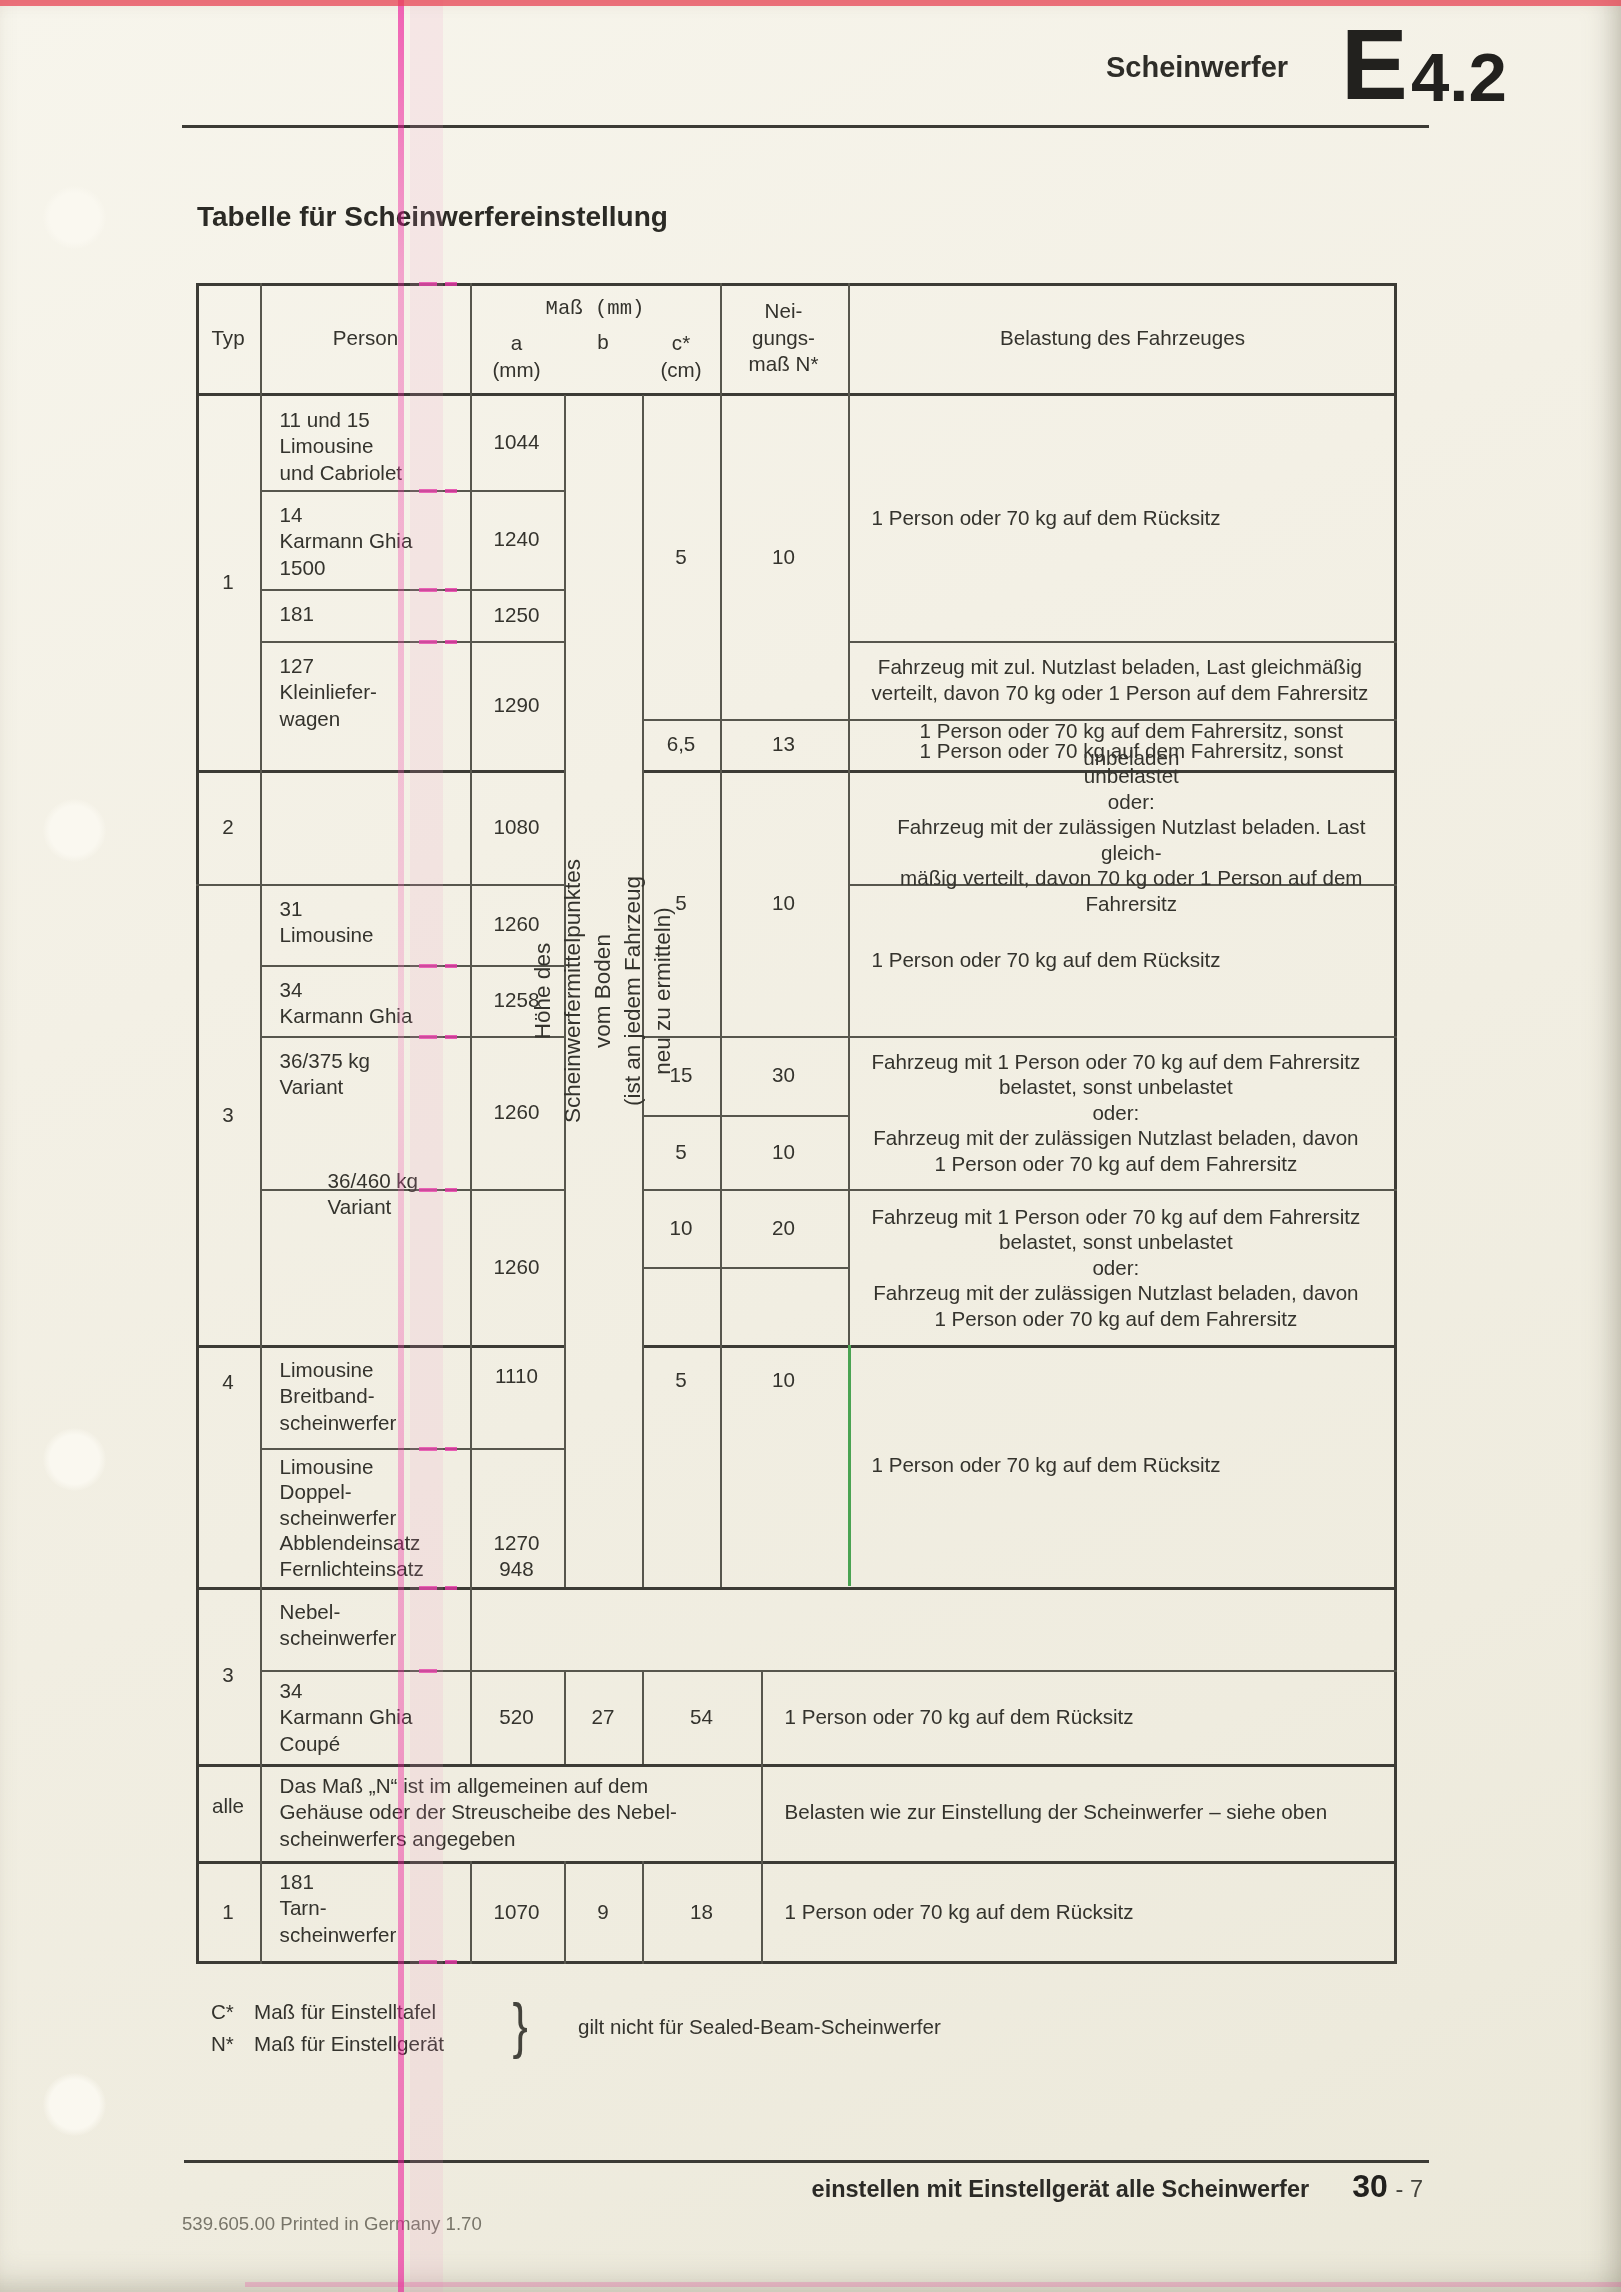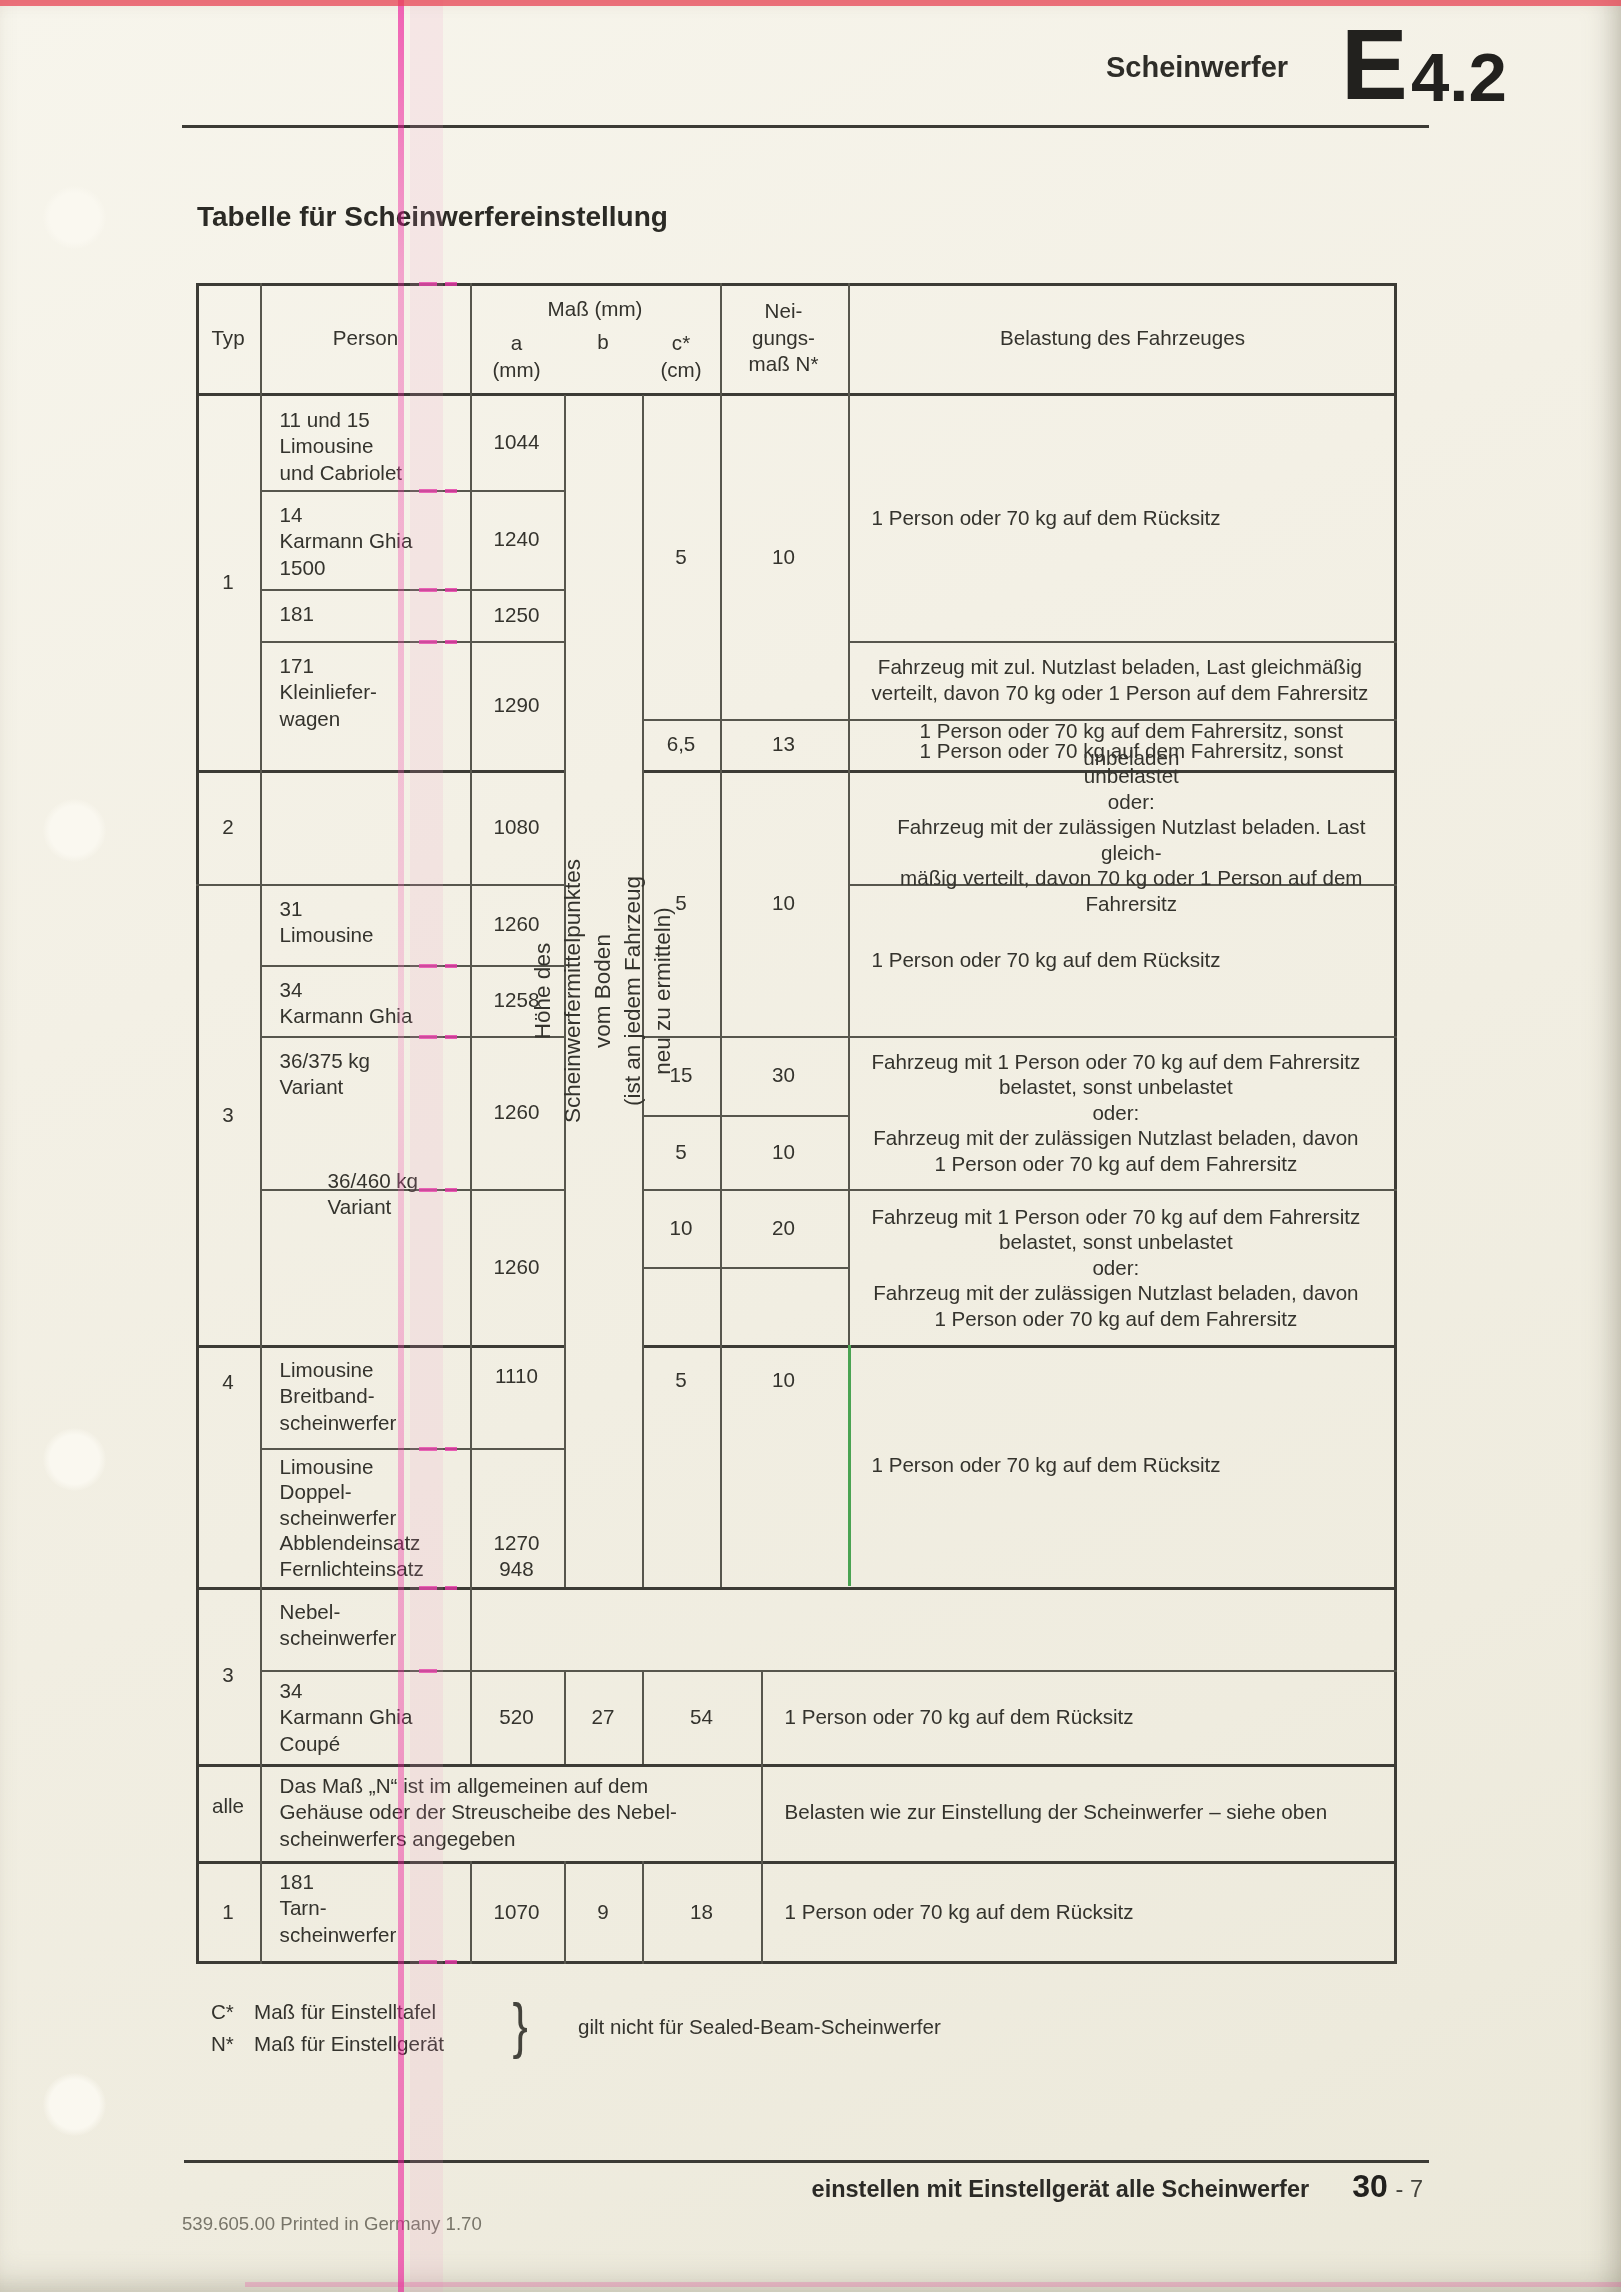--- a/index.html
+++ b/index.html
@@ -84,21 +84,21 @@
     <div class="vline" style="left:446px;top:112px;height:1192px;"></div>
     <div class="vline" style="left:446px;top:1387px;height:94px;"></div>
     <div class="vline" style="left:446px;top:1578px;height:103px;"></div>
     <div class="vline" style="left:524px;top:0;height:1304px;"></div>
     <div class="vline" style="left:652px;top:0;height:1062px;"></div>
     <div class="vline" style="left:652px;top:1062px;height:241px;background:#4aa352;width:2.9px;"></div>
     <div class="vline" style="left:565px;top:1387px;height:294px;"></div>
 
     <div class="cell" style="left:0;top:0;width:64px;height:110px;">Typ</div>
     <div class="cell" style="left:64px;top:0;width:211px;height:110px;">Person</div>
-    <div class="cell" style="left:274px;top:7.8px;width:250px;height:37px;">Maß (mm)</div>
+    <div class="cell" style="left:274px;top:7.8px;width:250px;height:37px;font-family:Liberation Mono, monospace;">Maß (mm)</div>
     <div class="cell" style="left:274px;top:41px;width:93px;height:65px;">a
 (mm)</div>
     <div class="cell" style="left:368px;top:41px;width:78px;height:37px;">b</div>
     <div class="cell" style="left:446px;top:41px;width:78px;height:65px;">c*
 (cm)</div>
     <div class="cell" style="left:524px;top:0;width:127px;height:110px;">Nei-
 gungs-
 maß N*</div>
     <div class="cell" style="left:652px;top:0;width:549px;height:110px;">Belastung des Fahrzeuges</div>
 
@@ -110,21 +110,21 @@
     <div class="cell" style="left:0;top:1481px;width:64px;height:84px;">alle</div>
     <div class="cell" style="left:0;top:1578px;width:64px;height:103px;">1</div>
 
     <div class="cell cl ct" style="left:64px;top:112px;width:211px;height:95px;">11 und 15
 Limousine
 und Cabriolet</div>
     <div class="cell cl ct" style="left:64px;top:207px;width:211px;height:99px;">14
 Karmann Ghia
 1500</div>
     <div class="cell cl ct" style="left:64px;top:306px;width:211px;height:52px;">181</div>
-    <div class="cell cl ct" style="left:64px;top:358px;width:211px;height:129px;">171
+    <div class="cell cl ct" style="left:64px;top:358px;width:211px;height:129px;">127
 Kleinliefer-
 wagen</div>
     <div class="cell cl ct" style="left:64px;top:601px;width:211px;height:81px;">31
 Limousine</div>
     <div class="cell cl ct" style="left:64px;top:682px;width:211px;height:71px;">34
 Karmann Ghia</div>
     <div class="cell cl ct" style="left:64px;top:753px;width:211px;height:153px;">36/375 kg
 Variant</div>
     <div class="cell cl ct" style="left:64px;top:873px;width:202px;height:157px;margin-left:48px;">36/460 kg
 Variant</div>

